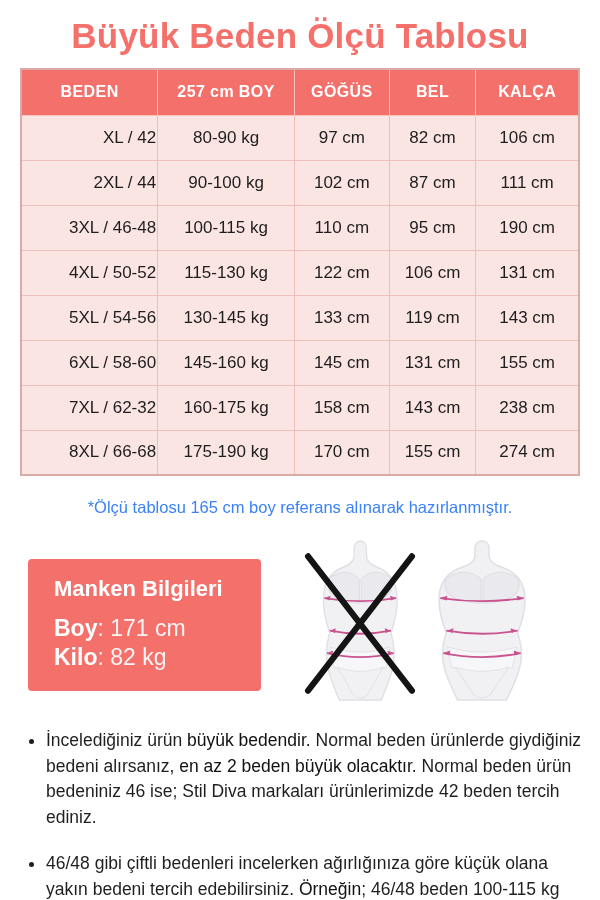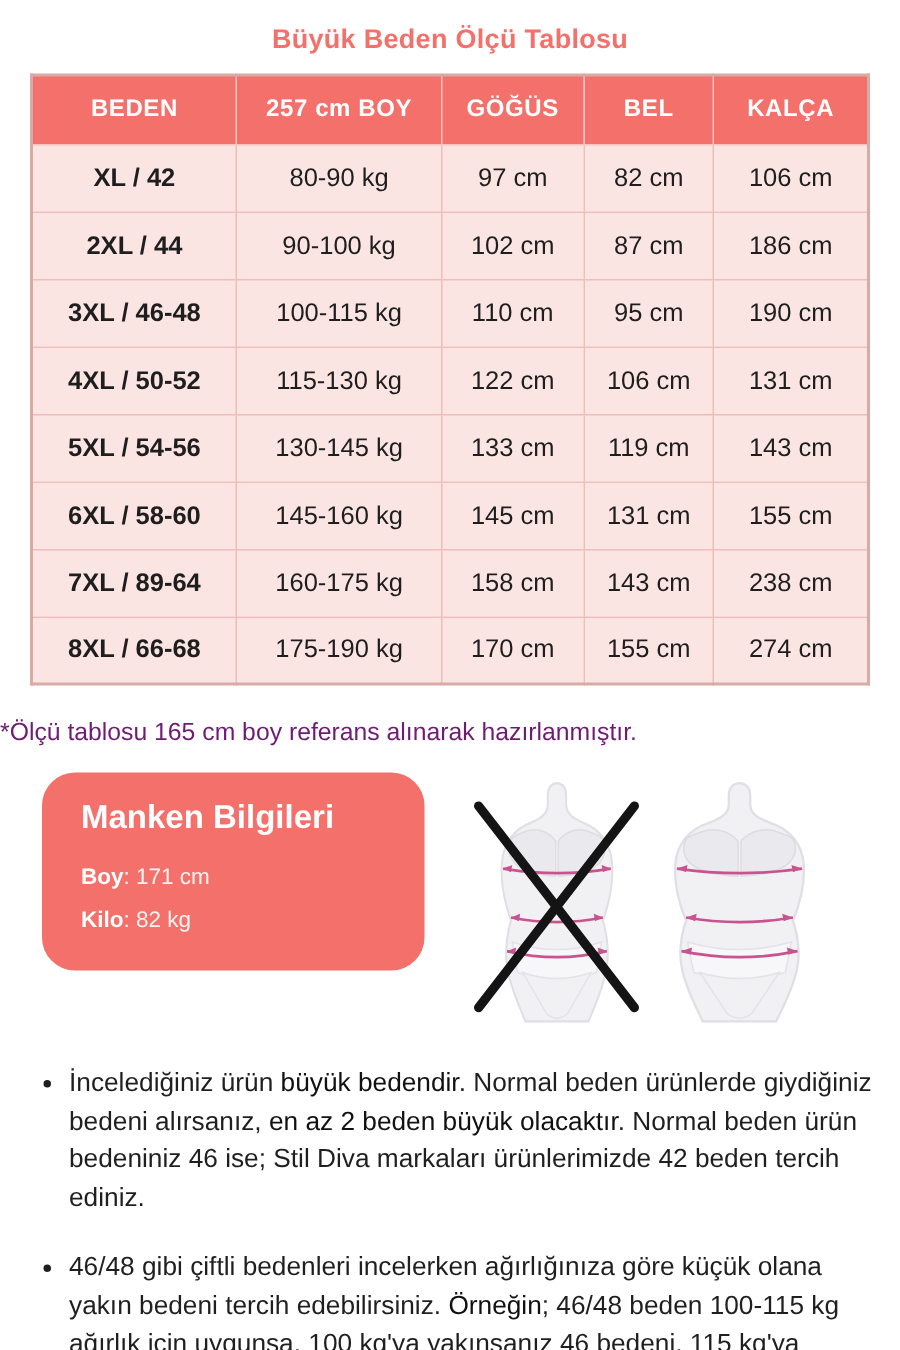--- a/index.html
+++ b/index.html
@@ -12,21 +12,21 @@
   }
   *{box-sizing:border-box;}
   html,body{margin:0;padding:0;}
   body{
     width:600px;height:900px;background:#ffffff;
     font-family:"Liberation Sans",sans-serif;color:var(--ink);
     overflow:hidden;
   }
   .page-title{
     margin:16px 0 12px;text-align:center;
-    font-size:18px;font-weight:700;color:var(--accent);
+    font-size:35px;font-weight:700;color:var(--accent);
     letter-spacing:.2px;
   }
   table.size-table{
     width:560px;margin:0 auto;border-collapse:collapse;
     border:2px solid var(--table-border);
     table-layout:fixed;
   }
   .size-table th{
     background:var(--accent);color:#fff;
     font-size:16px;font-weight:700;letter-spacing:.4px;
@@ -35,39 +35,39 @@
   .size-table th:nth-child(1){width:24.5%;}
   .size-table th:nth-child(2){width:24.5%;}
   .size-table th:nth-child(3){width:17%;}
   .size-table th:nth-child(4){width:15.5%;}
   .size-table th:nth-child(5){width:18.5%;}
   .size-table td{
     background:var(--cell-bg);text-align:center;
     font-size:17px;height:45px;color:var(--ink);
     border:1px solid var(--cell-border);
   }
-  .size-table td:first-child{font-weight:700;}
+  .size-table td:first-child{font-weight:400;text-align:right;}
   .table-note{
-    margin-top:22px;text-align:left;
-    font-size:16.5px;color:#701a75;
+    margin-top:22px;text-align:center;
+    font-size:16.5px;color:#3b82f6;
   }
   .info-row{
     display:flex;align-items:flex-start;
     margin:17px 20px 0 28px;
   }
   .model-box{
     background:var(--accent);color:#ffffff;
-    border-radius:22px;width:255px;
-    padding:17px 22px 19px 26px;flex:0 0 auto;
+    border-radius:4px;width:233px;
+    padding:17px 22px 19px 26px;flex:0 0 auto;margin-top:25px;
   }
   .model-box-title{
     font-size:22px;font-weight:700;margin:0 0 12px;
   }
   .model-field{
-    font-size:15px;line-height:29px;
+    font-size:23px;line-height:29px;
   }
   .model-field .lbl{font-weight:700;color:#ffffff;}
   .model-field .val{font-weight:400;color:rgba(255,255,255,.92);}
   .figures{
     display:flex;flex:1;justify-content:center;gap:10px;margin-top:2px;
   }
   .figure{width:112px;height:172px;flex:0 0 auto;}
   .bullets{
     margin:20px 14px 0 30px;padding:0 0 0 16px;
   }
@@ -100,21 +100,21 @@
           <td>80-90 kg</td>
           <td>97 cm</td>
           <td>82 cm</td>
           <td>106 cm</td>
         </tr>
         <tr>
           <td>2XL / 44</td>
           <td>90-100 kg</td>
           <td>102 cm</td>
           <td>87 cm</td>
-          <td>186 cm</td>
+          <td>111 cm</td>
         </tr>
         <tr>
           <td>3XL / 46-48</td>
           <td>100-115 kg</td>
           <td>110 cm</td>
           <td>95 cm</td>
           <td>190 cm</td>
         </tr>
         <tr>
           <td>4XL / 50-52</td>
@@ -131,21 +131,21 @@
           <td>143 cm</td>
         </tr>
         <tr>
           <td>6XL / 58-60</td>
           <td>145-160 kg</td>
           <td>145 cm</td>
           <td>131 cm</td>
           <td>155 cm</td>
         </tr>
         <tr>
-          <td>7XL / 89-64</td>
+          <td>7XL / 62-32</td>
           <td>160-175 kg</td>
           <td>158 cm</td>
           <td>143 cm</td>
           <td>238 cm</td>
         </tr>
         <tr>
           <td>8XL / 66-68</td>
           <td>175-190 kg</td>
           <td>170 cm</td>
           <td>155 cm</td>

